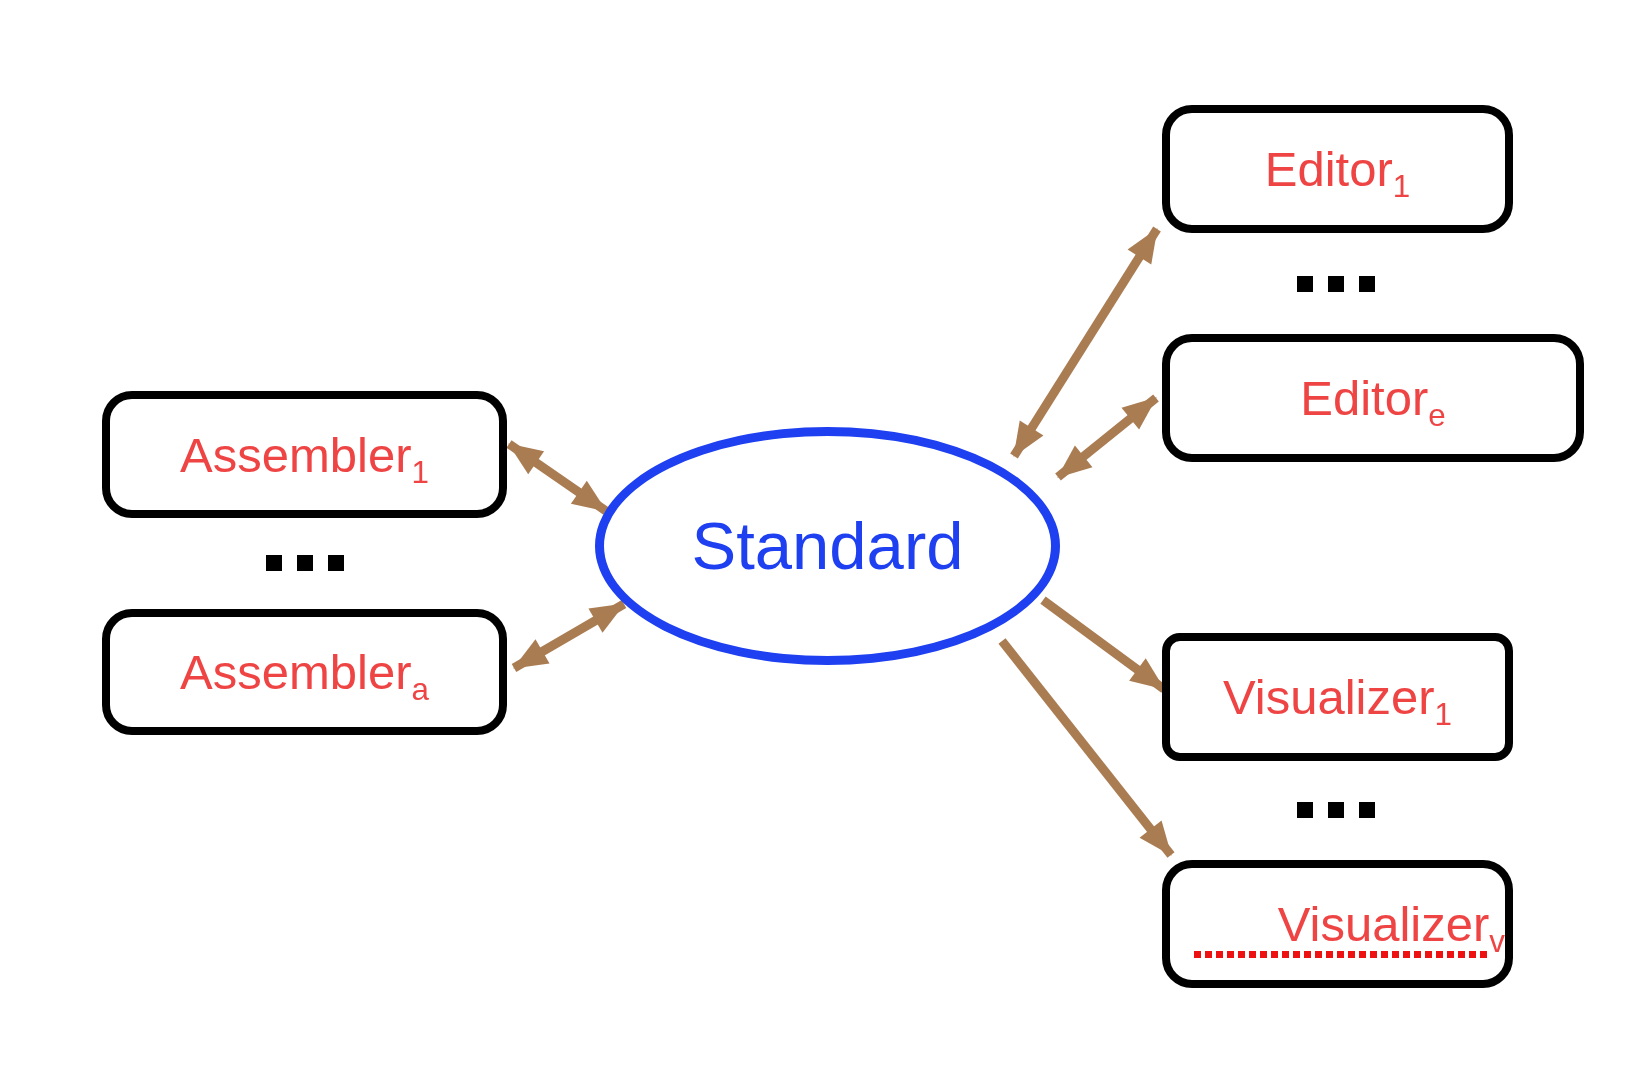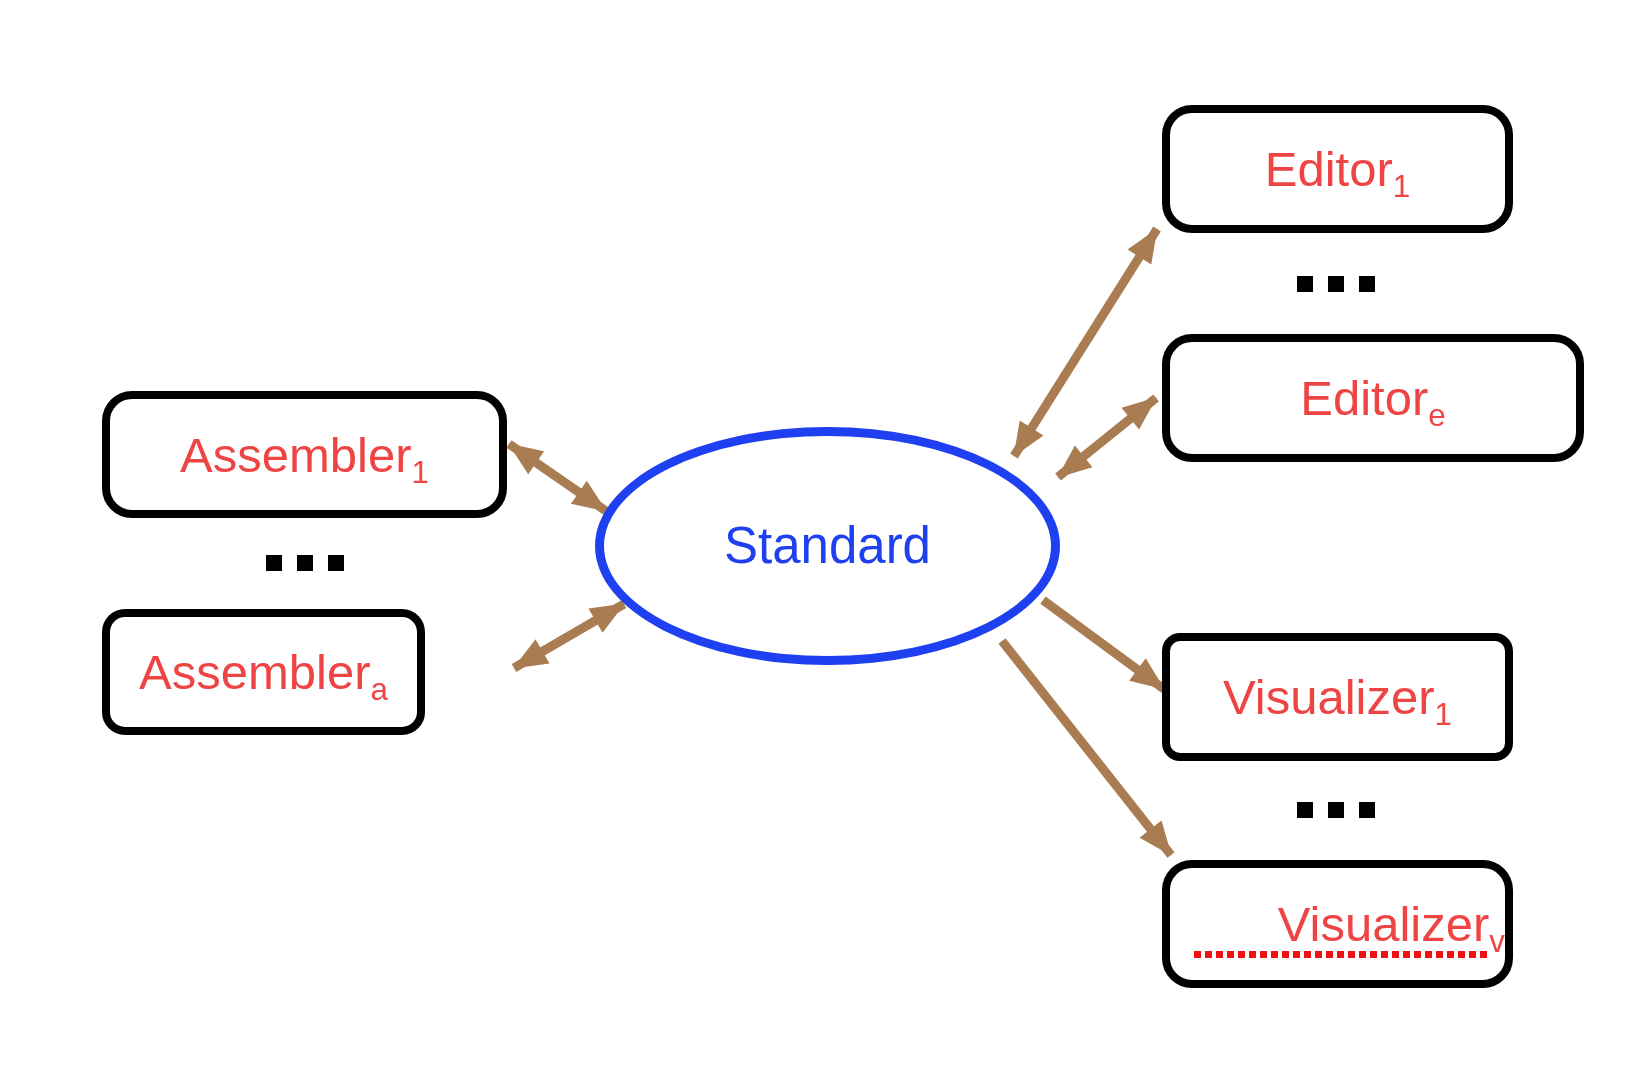--- a/index.html
+++ b/index.html
@@ -41,21 +41,21 @@
     width: 465px; height: 238px;
     background: var(--bg);
     border: 9px solid var(--accent-blue);
     border-radius: 50%;
     display: flex;
     flex-direction: column;
     align-items: center;
     justify-content: center;
     text-align: center;
     color: var(--accent-blue);
-    font-size: 51px;
+    font-size: 67px;
     line-height: 1.28;
   }
   .dots {
     position: absolute;
     display: flex;
     gap: 15px;
   }
   .dots i { display: block; width: 16px; height: 16px; background: #000; }
   .squiggle {
     position: absolute;
@@ -93,21 +93,21 @@
   <div class="node" style="left:102px; top:385px; width:405px; height:127px;margin-top:6px;">
     <span class="label"><span>Assembler</span><sub>1</sub></span>
   </div>
 
   <div class="dots" style="left:266px; top:555px;" aria-label="...">
     <i></i>
       <i></i>
       <i></i>
   </div>
 
-  <div class="node" style="left:102px; top:609px; width:323px; height:126px;border-radius:23px;">
+  <div class="node" style="left:102px; top:609px; width:405px; height:126px;">
     <span class="label"><span>Assembler</span><sub>a</sub></span>
   </div>
 
   <div class="node" style="left:1162px; top:105px; width:351px; height:128px;">
     <span class="label"><span>Editor</span><sub>1</sub></span>
   </div>
 
   <div class="dots" style="left:1297px; top:276px;" aria-label="...">
     <i></i>
       <i></i>

